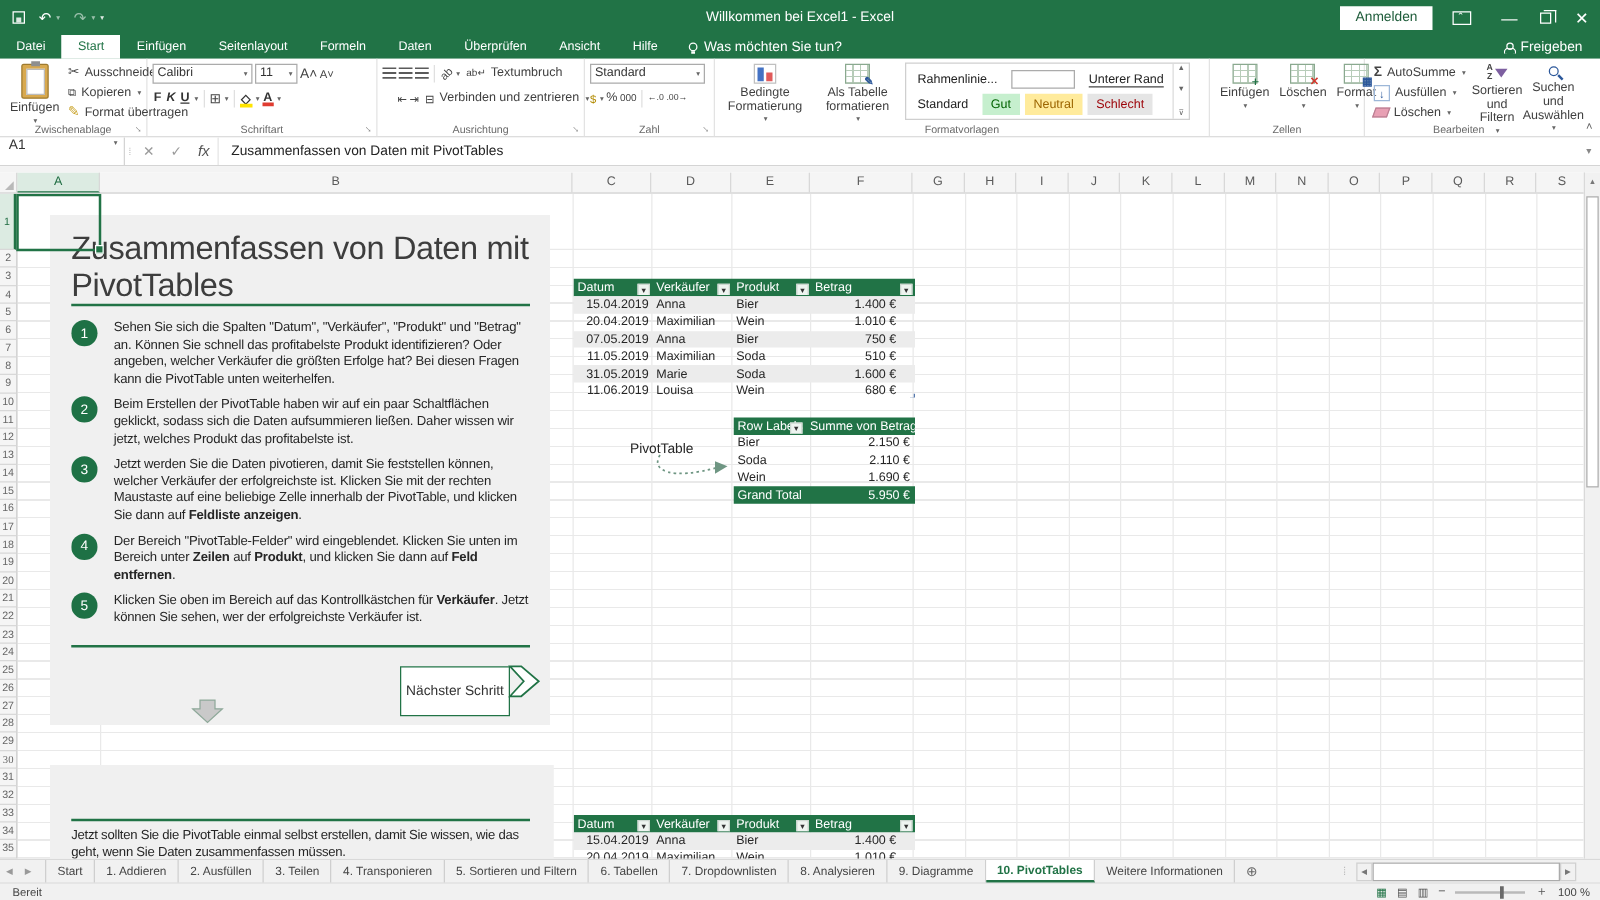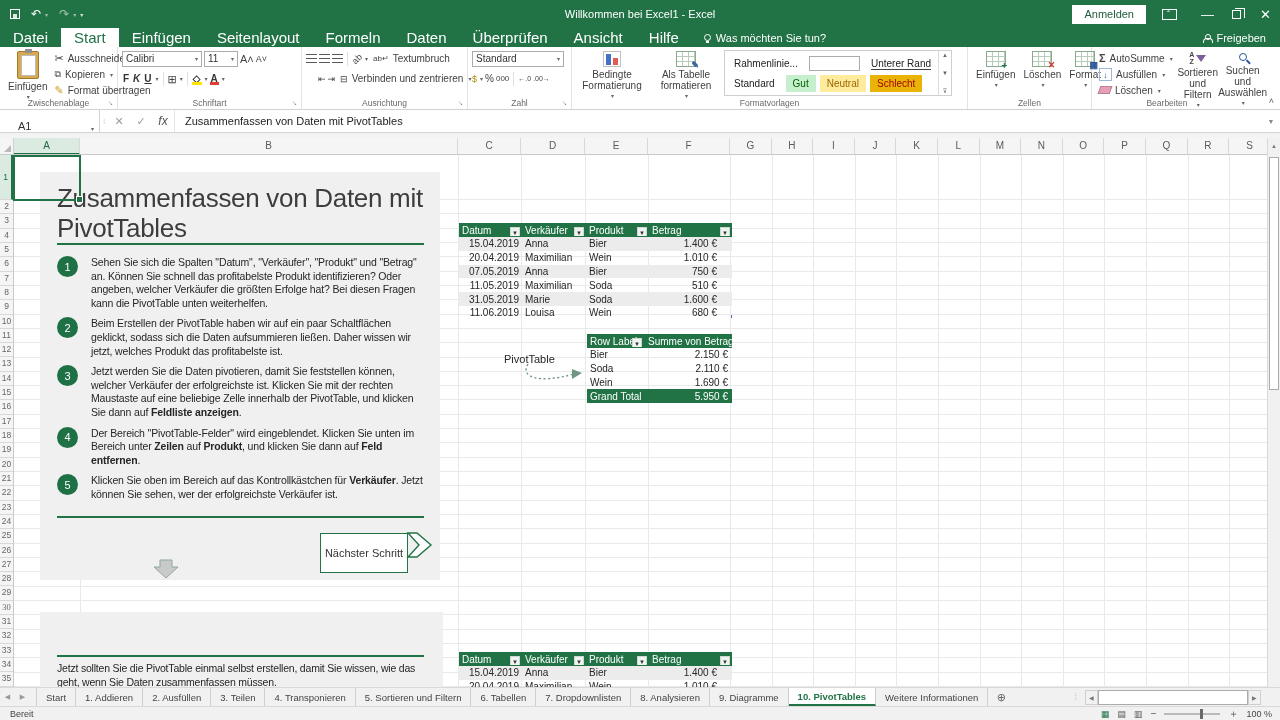--- a/index.html
+++ b/index.html
@@ -18,21 +18,21 @@
   .tb-right{margin-left:auto;display:flex;align-items:center;height:100%;z-index:2}
   .signin-btn{background:#fff;color:#1e5c3a;font-size:11px;line-height:11px;padding:4px 12px;margin-right:16px;border:none}
   .ribopt{width:15px;height:11px;border:1px solid #fff;position:relative;margin-right:16px}
   .ribopt::after{content:"ˆ";position:absolute;left:4px;top:-1px;font-size:9px;color:#fff}
   .winbtn{width:29px;height:28px;display:flex;align-items:center;justify-content:center;font-size:13px;color:#fff}
   .wrestore{width:9px;height:9px;border:1px solid #fff;position:relative}
   .wrestore::before{content:"";position:absolute;left:2px;top:-3px;width:9px;height:9px;border:1px solid #fff;border-bottom:none;border-left:none}
 
   
   .menubar{position:absolute;top:28px;left:0;right:0;height:19px;background:#217346;display:flex;align-items:stretch;color:#fff}
-  .mtab{padding:0 13px;font-size:15px;line-height:19px;white-space:nowrap}
+  .mtab{padding:0 13px;font-size:10px;line-height:19px;white-space:nowrap}
   .mtab.active{background:#fff;color:#217346}
   .assist{display:flex;align-items:center;gap:5px;padding:0 12px;font-size:11px}
   .bulb{width:7px;height:7px;border:1px solid #fff;border-radius:50%;position:relative}
   .bulb::after{content:"";position:absolute;left:1px;bottom:-3px;width:3px;height:2px;background:#fff}
   .share{margin-left:auto;display:flex;align-items:center;gap:5px;padding-right:14px;font-size:11px}
   .person{width:8px;height:8px;position:relative}
   .person::before{content:"";position:absolute;left:2px;top:0;width:4px;height:4px;border:1px solid #fff;border-radius:50%}
   .person::after{content:"";position:absolute;left:0;bottom:-1px;width:8px;height:4px;border:1px solid #fff;border-bottom:none;border-radius:4px 4px 0 0}
 
   
@@ -70,27 +70,27 @@
   .azi{font-size:7px;line-height:7px;font-weight:bold;color:#444;text-align:center}
   
   .gallery{display:flex;border:1px solid #cfcfcf;background:#fff;height:46px}
   .galrows{display:flex;flex-direction:column;justify-content:space-around;padding:2px 0 2px 2px}
   .galrow{display:flex;align-items:center;gap:4px;height:20px}
   .gal-item{font-size:10px;padding:3px 7px;white-space:nowrap;color:#222}
   .gal-underline span{border-bottom:1px solid #444}
   .gal-empty{width:56px;height:15px;border:1px solid #ababab;background:#fff;padding:0}
   .gal-good{background:#C6EFCE;color:#006100}
   .gal-neutral{background:#FFEB9C;color:#9C6500}
-  .gal-bad{background:#eab308;color:#9C0006}
+  .gal-bad{background:#e5e5e5;color:#9C0006}
   .galscroll{width:13px;border-left:1px solid #dcdcdc;display:flex;flex-direction:column;align-items:center;justify-content:space-between;padding:1px 0;font-size:6px;color:#666}
   .rib-collapse{position:absolute;right:6px;bottom:3px;font-size:9px;color:#666}
 
   
   .formulabar{position:absolute;top:110px;left:0;right:0;height:23px;background:#fff;border-bottom:1px solid #d4d4d4;display:flex;align-items:stretch}
-  .namebox{width:100px;border-right:1px solid #d4d4d4;display:flex;align-items:flex-end;font-size:11px;color:#333;padding-left:18px;justify-content:space-between}
+  .namebox{width:100px;border-right:1px solid #d4d4d4;display:flex;align-items:flex-start;font-size:11px;color:#333;padding-left:7px;justify-content:space-between}
   .namebox .dd{margin-right:5px}
   .fdots{width:8px;display:flex;align-items:center;justify-content:center;color:#bbb;font-size:8px}
   .fbtn{width:22px;display:flex;align-items:center;justify-content:center;font-size:11px;color:#9b9b9b}
   .fxlbl{font-style:italic;color:#555;font-size:12px}
   .fx-text{flex:1;display:flex;align-items:center;font-size:11px;color:#222;padding-left:10px;border-left:1px solid #e5e5e5}
   .fb-dd{width:18px;display:flex;align-items:center;justify-content:center;color:#888;font-size:7px}
   .gapbar{position:absolute;top:133px;left:0;right:0;height:5px;background:#f3f3f3}
 
   
   .colheaders{position:absolute;top:138px;left:0;width:1267px;height:17px;background:#f5f5f5;border-bottom:1px solid #c9c9c9;overflow:hidden}

